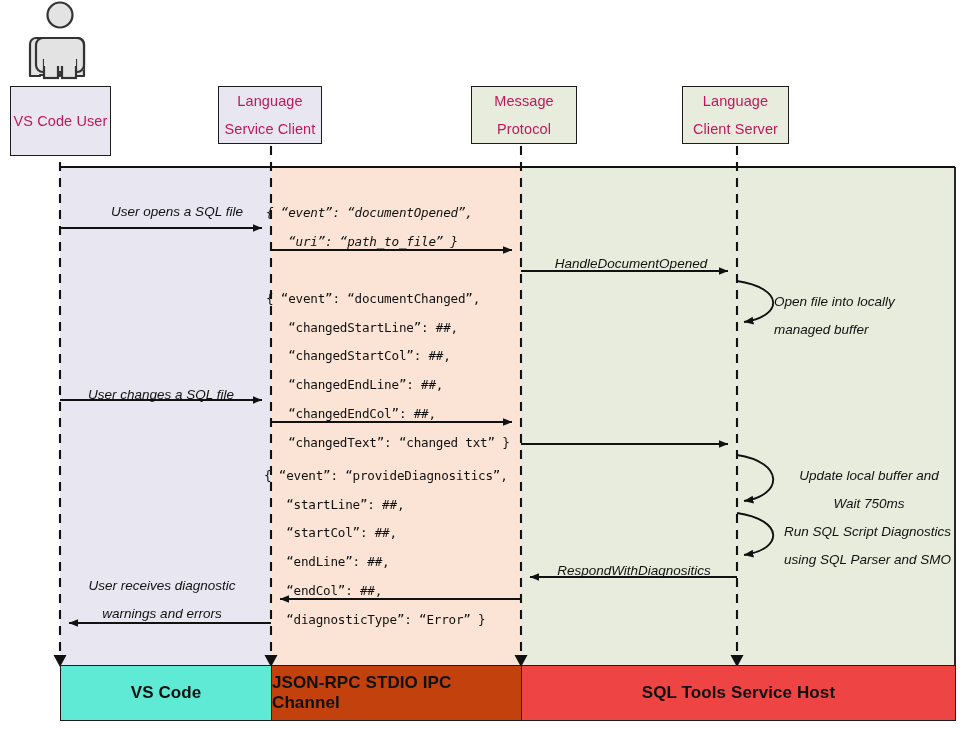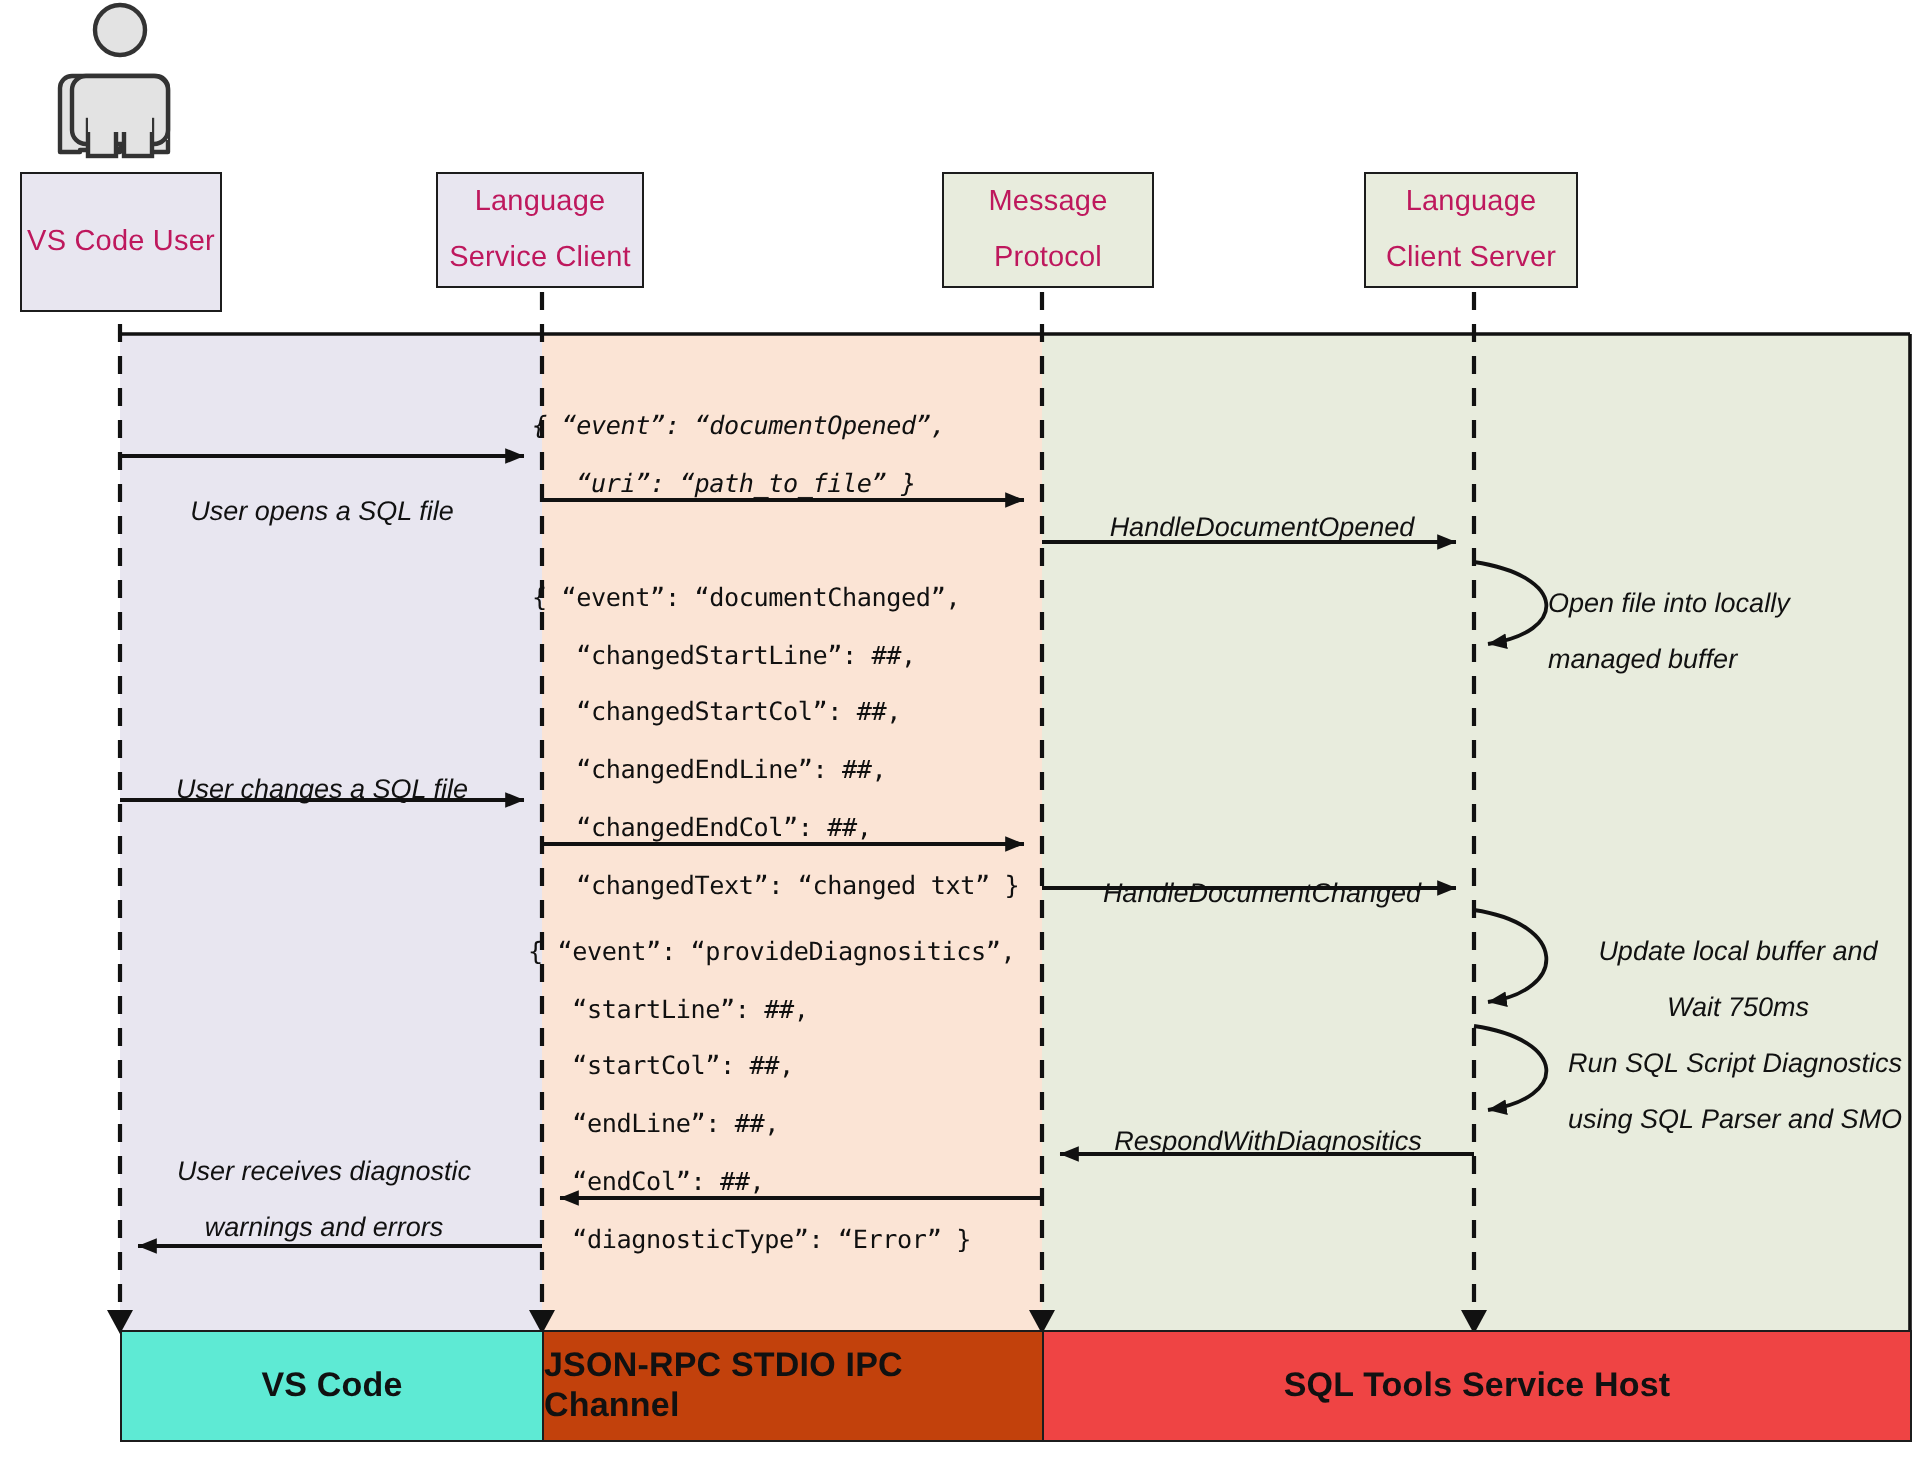--- a/index.html
+++ b/index.html
@@ -173,27 +173,26 @@
     <div class="participant grn" style="left:471px; top:86px; width:106px; height:58px;">
       <span>Message</span>
       <span>Protocol</span>
     </div>
 
     <div class="participant grn" style="left:682px; top:86px; width:107px; height:58px;">
       <span>Language</span>
       <span>Client Server</span>
     </div>
 
-    <div class="note" style="left:60px; top:198px; width:202px;margin-top:44px;">User opens a SQL file</div>
+    <div class="note" style="left:76px; top:198px; width:202px;">User opens a SQL file</div>
 
     <div class="note" style="left:527px; top:250px; width:208px;">HandleDocumentOpened</div>
 
     <div class="note" style="left:60px; top:381px; width:202px;">User changes a SQL file</div>
 
-    <div class="note" style="left:527px; top:433px; width:208px;">HandleDocumentChanged</div>
 
     <div class="note" style="left:530px; top:557px; width:208px;">RespondWithDiagnositics</div>
 
     <div class="note" style="left:58px; top:572px; width:208px;">User receives diagnostic
 warnings and errors</div>
 
     <div class="note left" style="left:774px; top:288px; width:190px;">Open file into locally
 managed buffer</div>
 
     <div class="note left" style="left:774px; top:462px; width:190px; text-align:center;">Update local buffer and

